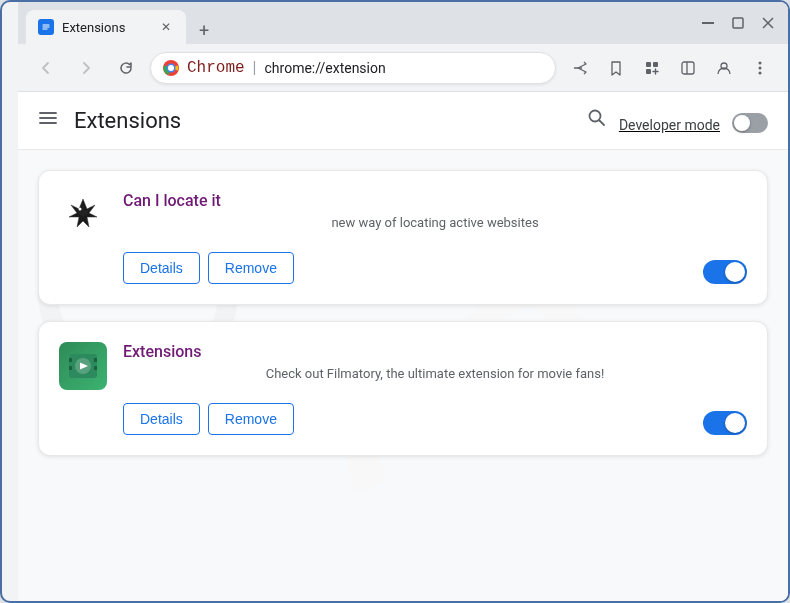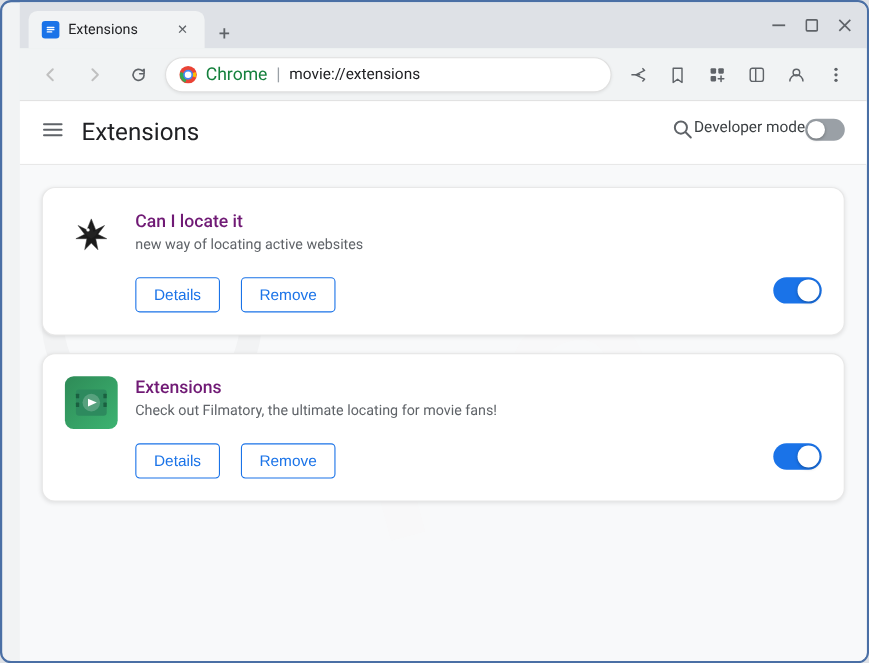--- a/index.html
+++ b/index.html
@@ -161,21 +161,22 @@
       box-shadow: 0 1px 3px rgba(0,0,0,0.08);
     }
 
     .address-text {
       font-size: 14px;
       color: #202124;
       flex: 1;
     }
 
     .address-separator {
-      color: #15803d;
+      color: #7f1d1d;
+      font-family: Liberation Mono, monospace;
     }
 
     .nav-actions {
       display: flex;
       gap: 4px;
       align-items: center;
     }
 
     
     .page-content {
@@ -206,22 +207,23 @@
 
     .extensions-title {
       font-size: 22px;
       font-weight: 400;
       color: #202124;
       flex: 1;
     }
 
     .header-actions {
       display: flex;
-      align-items: flex-start;
-      gap: 0;
+      align-items: flex-end;
+      gap: 12px;
+      text-decoration: underline;
     }
 
     .search-icon-btn {
       color: #5f6368;
       font-size: 20px;
       cursor: pointer;
     }
 
     .dev-mode-label {
       font-size: 14px;
@@ -302,26 +304,27 @@
       font-size: 16px;
       font-weight: 500;
       color: #701a75;
       margin-bottom: 4px;
     }
 
     .extension-desc {
       font-size: 13px;
       color: #5f6368;
       line-height: 1.4;
+      text-align: center;
     }
 
     .extension-actions {
       display: flex;
-      align-items: flex-start;
-      gap: 19px;
+      align-items: flex-end;
+      gap: 8px;
       margin-top: 16px;
       padding-top: 4px;
     }
 
     .ext-btn {
       padding: 7px 16px;
       border: 1px solid #1a73e8;
       border-radius: 4px;
       background: white;
       color: #1a73e8;
@@ -426,21 +429,21 @@
         <svg width="16" height="16" viewBox="0 0 16 16">
           <circle cx="8" cy="8" r="8" fill="#ea4335"></circle>
           <path d="M8 8 L14.9 5.5 A7 7 0 0 1 14.9 10.5 Z" fill="#fbbc04"></path>
           <path d="M8 8 L5.5 14.9 A7 7 0 0 1 1.1 5.5 Z" fill="#34a853"></path>
           <circle cx="8" cy="8" r="4.5" fill="#4285f4"></circle>
           <circle cx="8" cy="8" r="3" fill="white"></circle>
         </svg>
       </div>
       <span class="address-separator">Chrome</span>
       <span style="color:#9aa0a6">|</span>
-      <span class="address-text">movie://extensions</span>
+      <span class="address-text">chrome://extension</span>
     </div>
 
     <div class="nav-actions">
       <button class="nav-btn">
         <svg width="16" height="16" viewBox="0 0 16 16">
             <path d="M12 2l2 2-8 4 8 4-2 2" stroke="#5f6368" stroke-width="1.3" fill="none" stroke-linejoin="round"></path>
             <path d="M2 8h8" stroke="#5f6368" stroke-width="1.3"></path>
           </svg>
       </button>
       <button class="nav-btn">
@@ -546,21 +549,21 @@
               <rect x="2" y="16" width="3" height="4" rx="0.5" fill="#1a6040"></rect>
               <rect x="27" y="8" width="3" height="4" rx="0.5" fill="#1a6040"></rect>
               <rect x="27" y="16" width="3" height="4" rx="0.5" fill="#1a6040"></rect>
 
               <circle cx="16" cy="16" r="8" fill="rgba(255,255,255,0.2)"></circle>
               <path d="M13 12.5 L21 16 L13 19.5 Z" fill="white"></path>
             </svg>
           </div>
           <div class="extension-info">
             <div class="extension-name">Extensions</div>
-            <div class="extension-desc">Check out Filmatory, the ultimate locating for movie fans!</div>
+            <div class="extension-desc">Check out Filmatory, the ultimate extension for movie fans!</div>
             <div class="extension-actions">
               <button class="ext-btn">Details</button>
               <button class="ext-btn">Remove</button>
               <div class="toggle-on"></div>
             </div>
           </div>
         </div>
       </div>
 
     </div>

